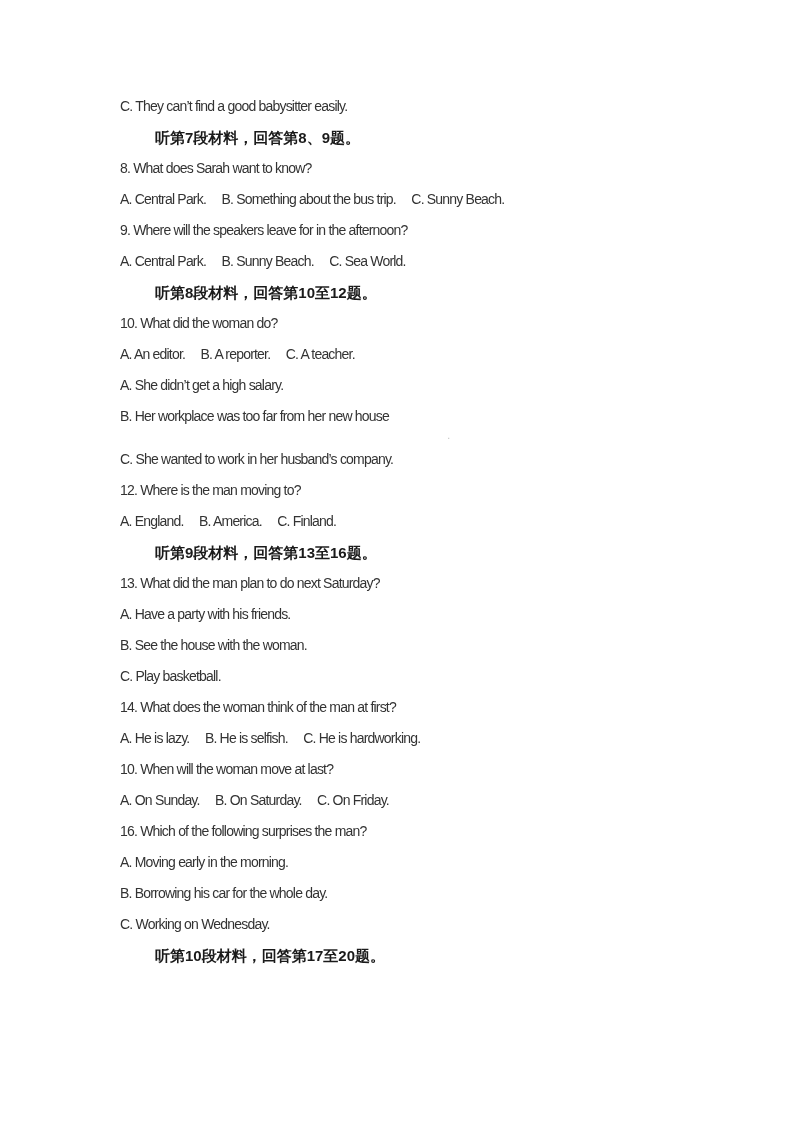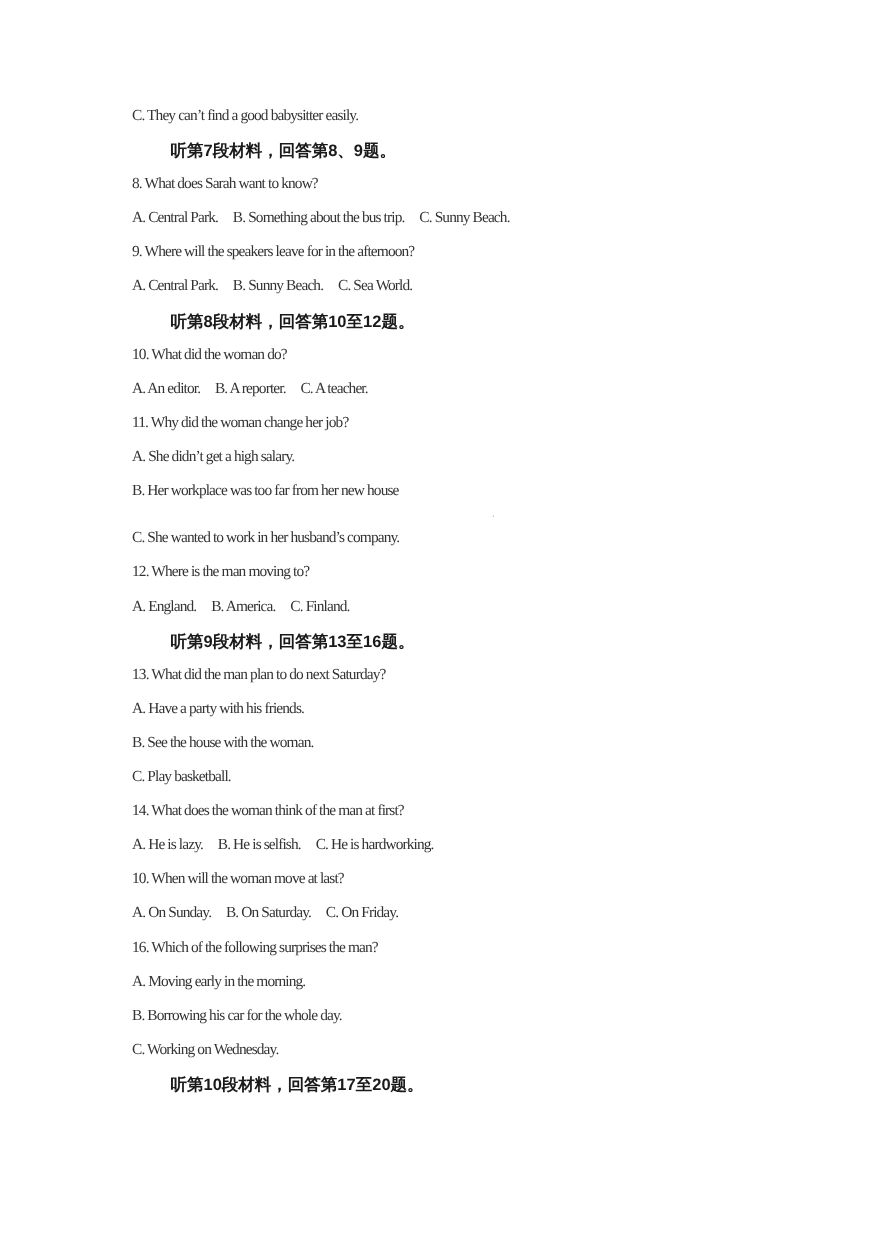--- a/index.html
+++ b/index.html
@@ -13,21 +13,21 @@
     position: absolute;
     left: 120px; top: 97px;
     width: 600px;
   }
   .line {
     margin: 0;
     white-space: pre-wrap;
     color: #333333;
   }
   .english {
-    font-family: Liberation Serif, serif;
+    font-family: Liberation Sans, sans-serif;
     font-size: 14px;
     line-height: 18px;
     letter-spacing: -0.8px;
     margin-bottom: 13px;
   }
   .section {
     font-family: "Liberation Sans", "DejaVu Sans", sans-serif;
     font-weight: bold;
     font-size: 15px;
     line-height: 19px;
@@ -58,21 +58,20 @@
 <div class="exam-content">
     <p class="line english">C. They can’t find a good babysitter easily.</p>
     <p class="line section">听第7段材料，回答第8、9题。</p>
     <p class="line english">8. What does Sarah want to know?</p>
     <p class="line english">A. Central Park.     B. Something about the bus trip.     C. Sunny Beach.</p>
     <p class="line english">9. Where will the speakers leave for in the afternoon?</p>
     <p class="line english">A. Central Park.     B. Sunny Beach.     C. Sea World.</p>
     <p class="line section">听第8段材料，回答第10至12题。</p>
     <p class="line english">10. What did the woman do?</p>
     <p class="line english">A. An editor.     B. A reporter.     C. A teacher.</p>
-    <p class="line english">11. Why did the woman change her job?</p>
     <p class="line english">A. She didn’t get a high salary.</p>
     <p class="line english">B. Her workplace was too far from her new house</p>
     <p class="line mark">.</p>
     <p class="line english">C. She wanted to work in her husband’s company.</p>
     <p class="line english">12. Where is the man moving to?</p>
     <p class="line english">A. England.     B. America.     C. Finland.</p>
     <p class="line section">听第9段材料，回答第13至16题。</p>
     <p class="line english">13. What did the man plan to do next Saturday?</p>
     <p class="line english">A. Have a party with his friends.</p>
     <p class="line english">B. See the house with the woman.</p>

